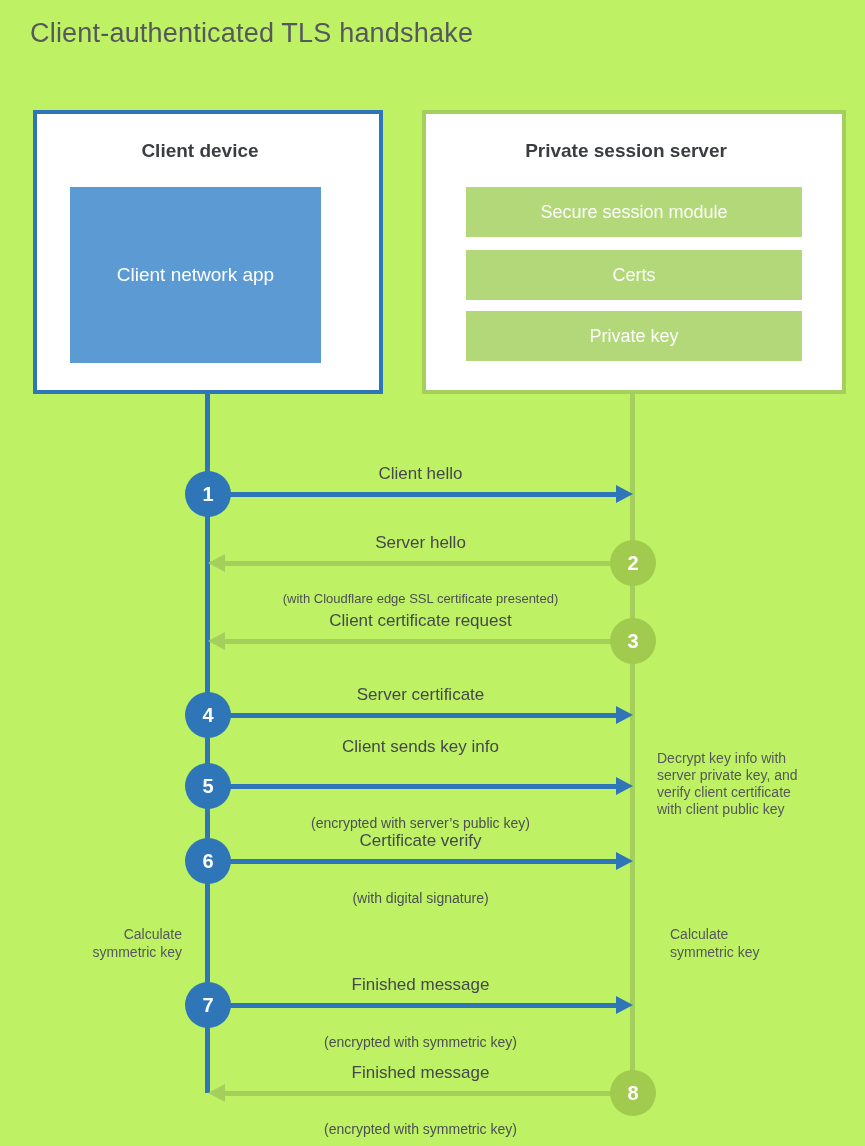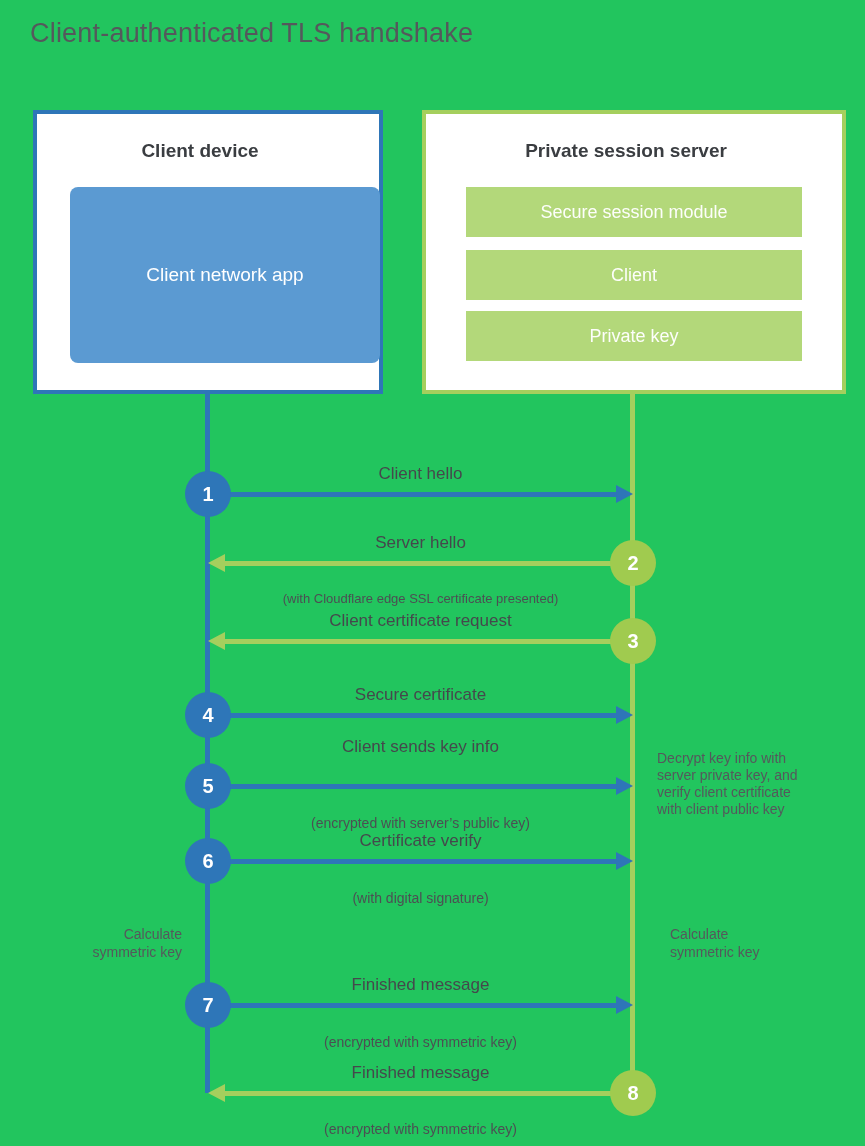--- a/index.html
+++ b/index.html
@@ -1,37 +1,37 @@
 <!DOCTYPE html>
 <html><head>
 <meta charset="utf-8">
 <style>
   html,body { margin:0; padding:0; background:#ffffff; }
   #canvas {
-    position:relative; width:865px; height:1146px; background:#22c55e;
+    position:relative; width:865px; height:1146px; background:#bef264;
     font-family:"Liberation Sans","DejaVu Sans",sans-serif; overflow:hidden;
   }
   
   .page-title {
     position:absolute; left:30px; top:18px;
     font-size:27px; font-weight:300; color:#55585c; letter-spacing:.2px;
   }
   
   .actor-box { position:absolute; top:110px; height:284px; background:#fff; box-sizing:border-box; }
   .client-box { left:33px;  width:350px; border:4px solid #2e76b8; }
   .server-box { left:422px; width:424px; border:4px solid #a5cf5d; }
   .actor-title {
     position:absolute; left:0; right:16px; top:26px; text-align:center;
     font-size:19px; font-weight:bold; color:#3a3d41;
   }
   .client-app {
-    position:absolute; left:70px; top:187px; width:310px; height:176px;
+    position:absolute; left:70px; top:187px; width:251px; height:176px;
     background:#5b9ad2; color:#fff; font-size:19px;
     display:flex; align-items:center; justify-content:center; text-align:center;
-    padding:0 40px; box-sizing:border-box; line-height:26px;border-radius:8px;
+    padding:0 40px; box-sizing:border-box; line-height:26px;
   }
   .server-bar {
     position:absolute; left:466px; width:336px; height:50px;
     background:#b3d87a; color:#fdfefb; font-size:18px;
     display:flex; align-items:center; justify-content:center;
   }
   .bar-0 { top:187px; } .bar-1 { top:250px; } .bar-2 { top:311px; }
   
   .lifeline { position:absolute; width:5px; top:392px; height:701px; }
   .client-line { left:205px; background:#2e76b8; }
@@ -86,21 +86,21 @@
 
   <div class="actor-box client-box">
     <div class="actor-title">Client device</div>
   </div>
   <div class="client-app">Client network app</div>
 
   <div class="actor-box server-box">
     <div class="actor-title">Private session server</div>
   </div>
   <div class="server-bar bar-0">Secure session module</div>
-  <div class="server-bar bar-1">Client</div>
+  <div class="server-bar bar-1">Certs</div>
   <div class="server-bar bar-2">Private key</div>
 
   <div class="lifeline client-line"></div>
   <div class="lifeline server-line"></div>
 
   <div class="step s1">
     <div class="arrow-line blue"></div>
     <div class="arrow-head right"></div>
     <div class="msg-label">Client hello</div>
     <div class="circle blue">1</div>
@@ -117,21 +117,21 @@
   <div class="step s3">
     <div class="arrow-line green"></div>
     <div class="arrow-head left"></div>
     <div class="msg-label">Client certificate request</div>
     <div class="circle green">3</div>
   </div>
 
   <div class="step s4">
     <div class="arrow-line blue"></div>
     <div class="arrow-head right"></div>
-    <div class="msg-label">Secure certificate</div>
+    <div class="msg-label">Server certificate</div>
     <div class="circle blue">4</div>
   </div>
 
   <div class="step s5">
     <div class="arrow-line blue"></div>
     <div class="arrow-head right"></div>
     <div class="msg-label">Client sends key info</div>
     <div class="msg-sub">(encrypted with server’s public key)</div>
     <div class="circle blue">5</div>
   </div>

